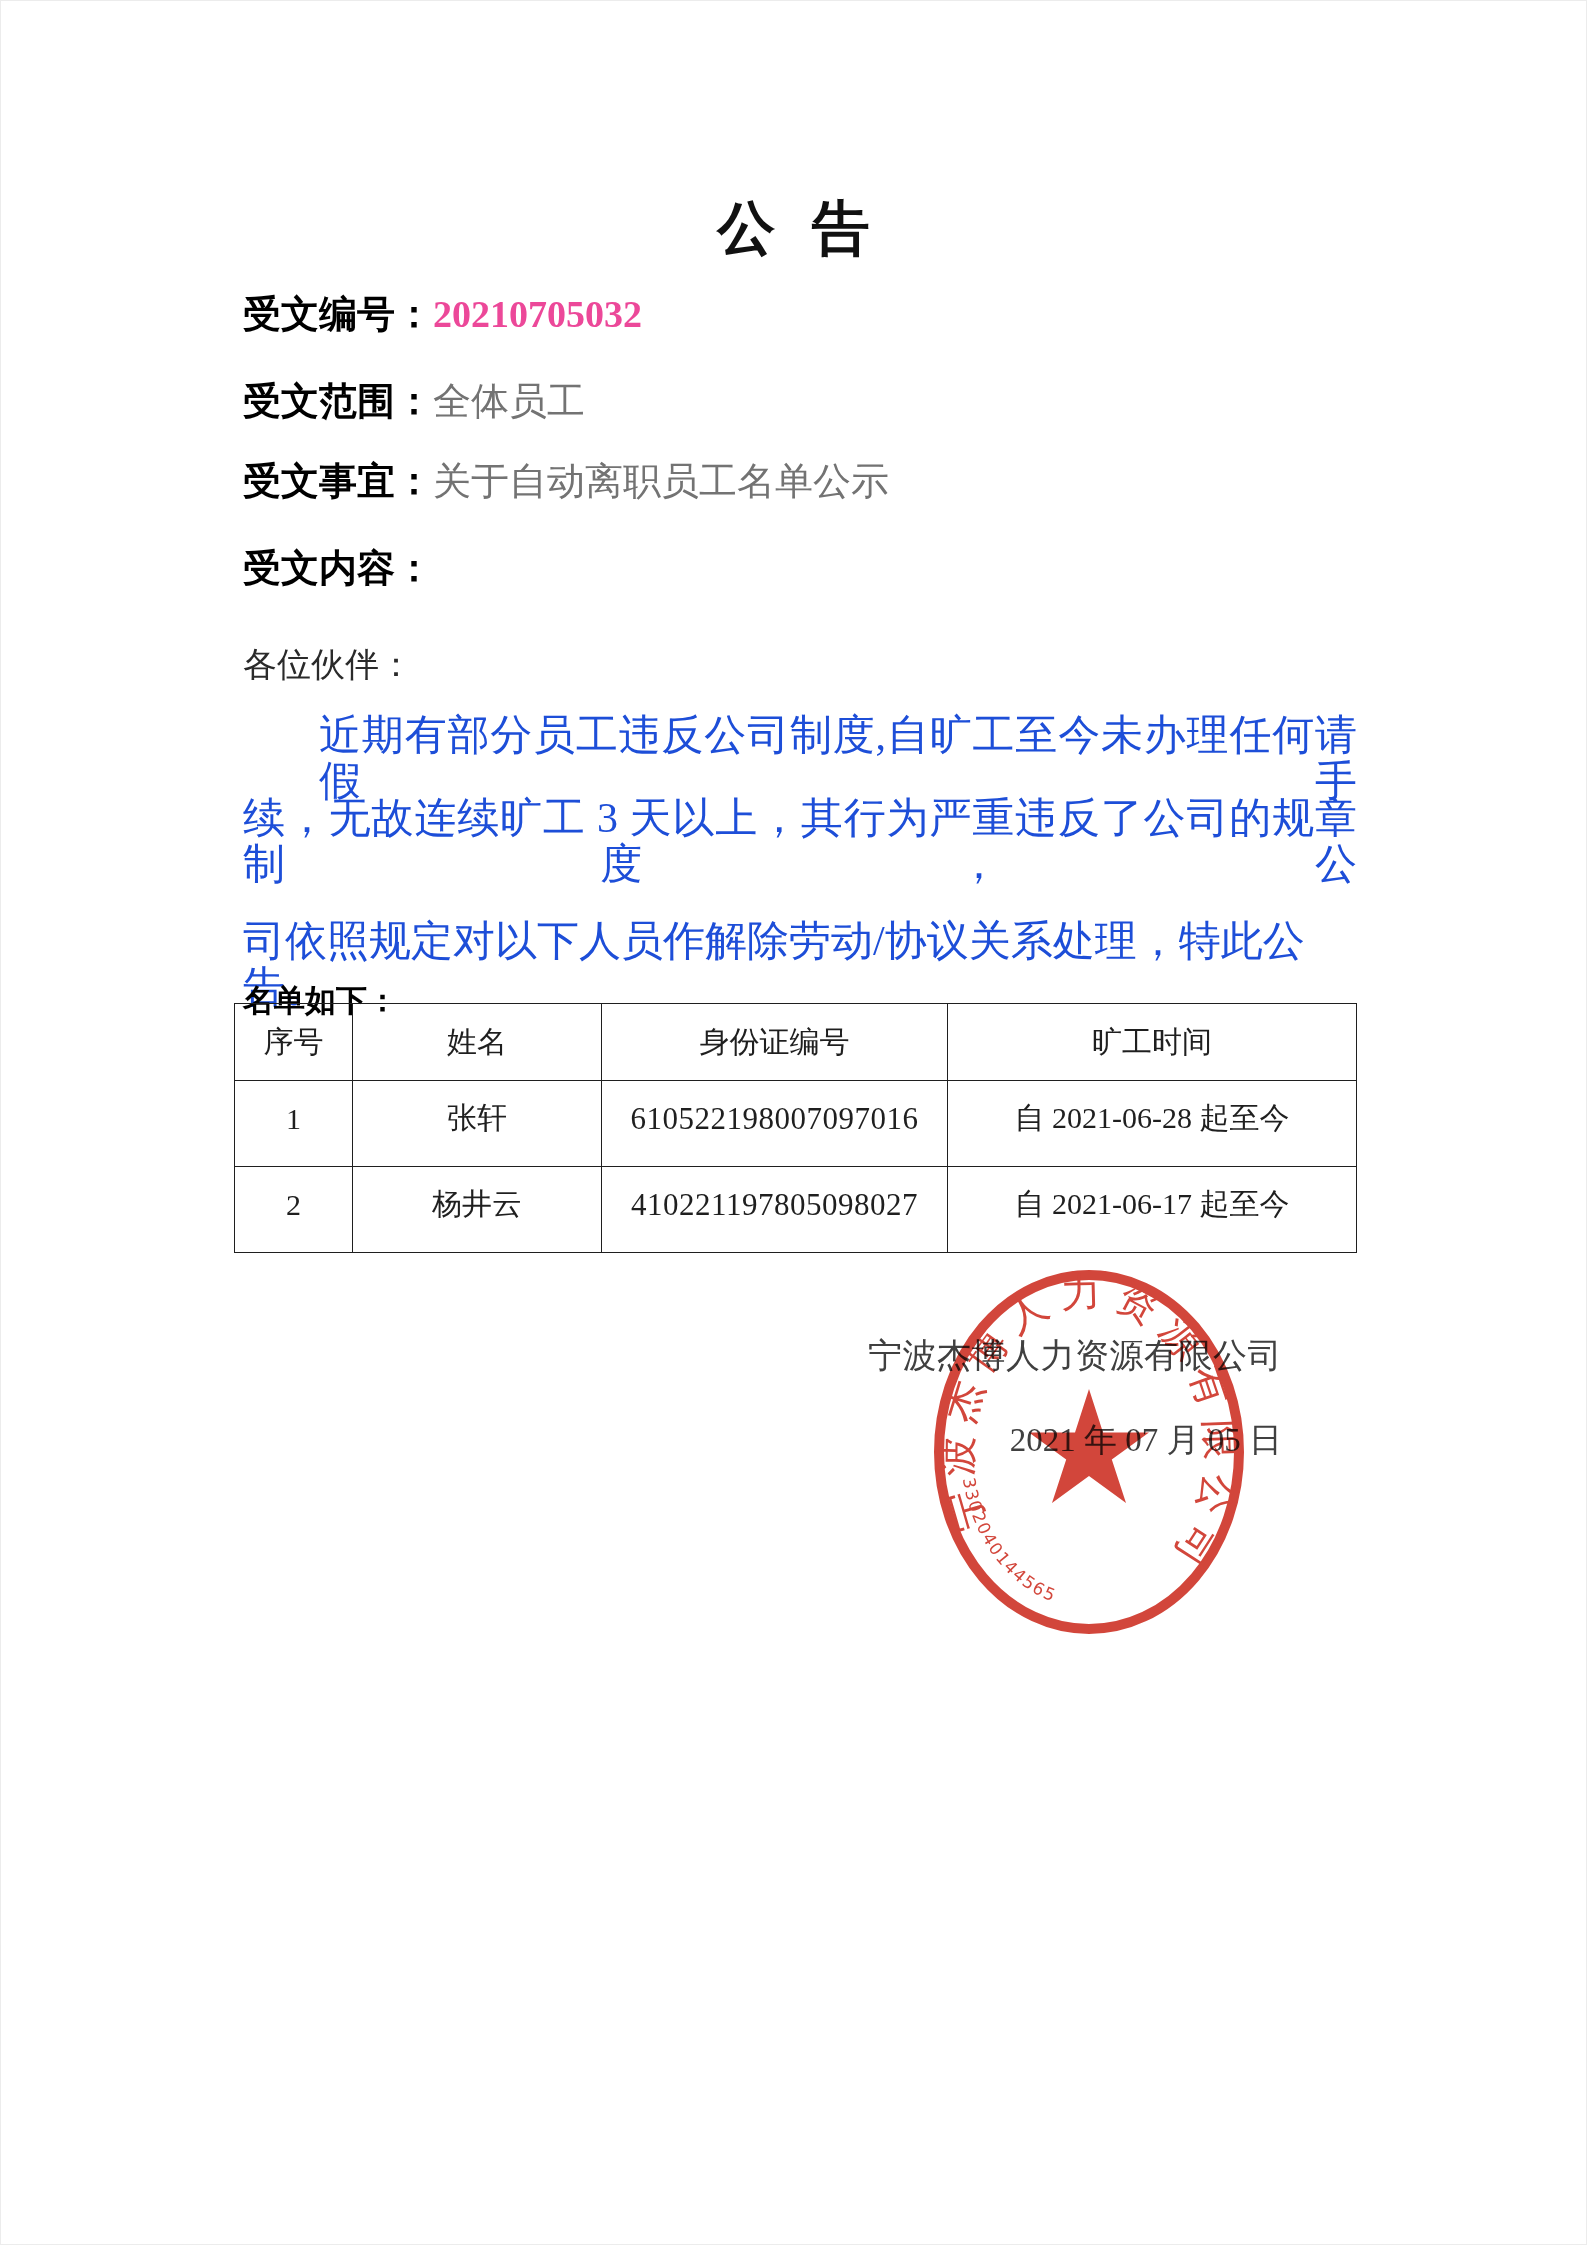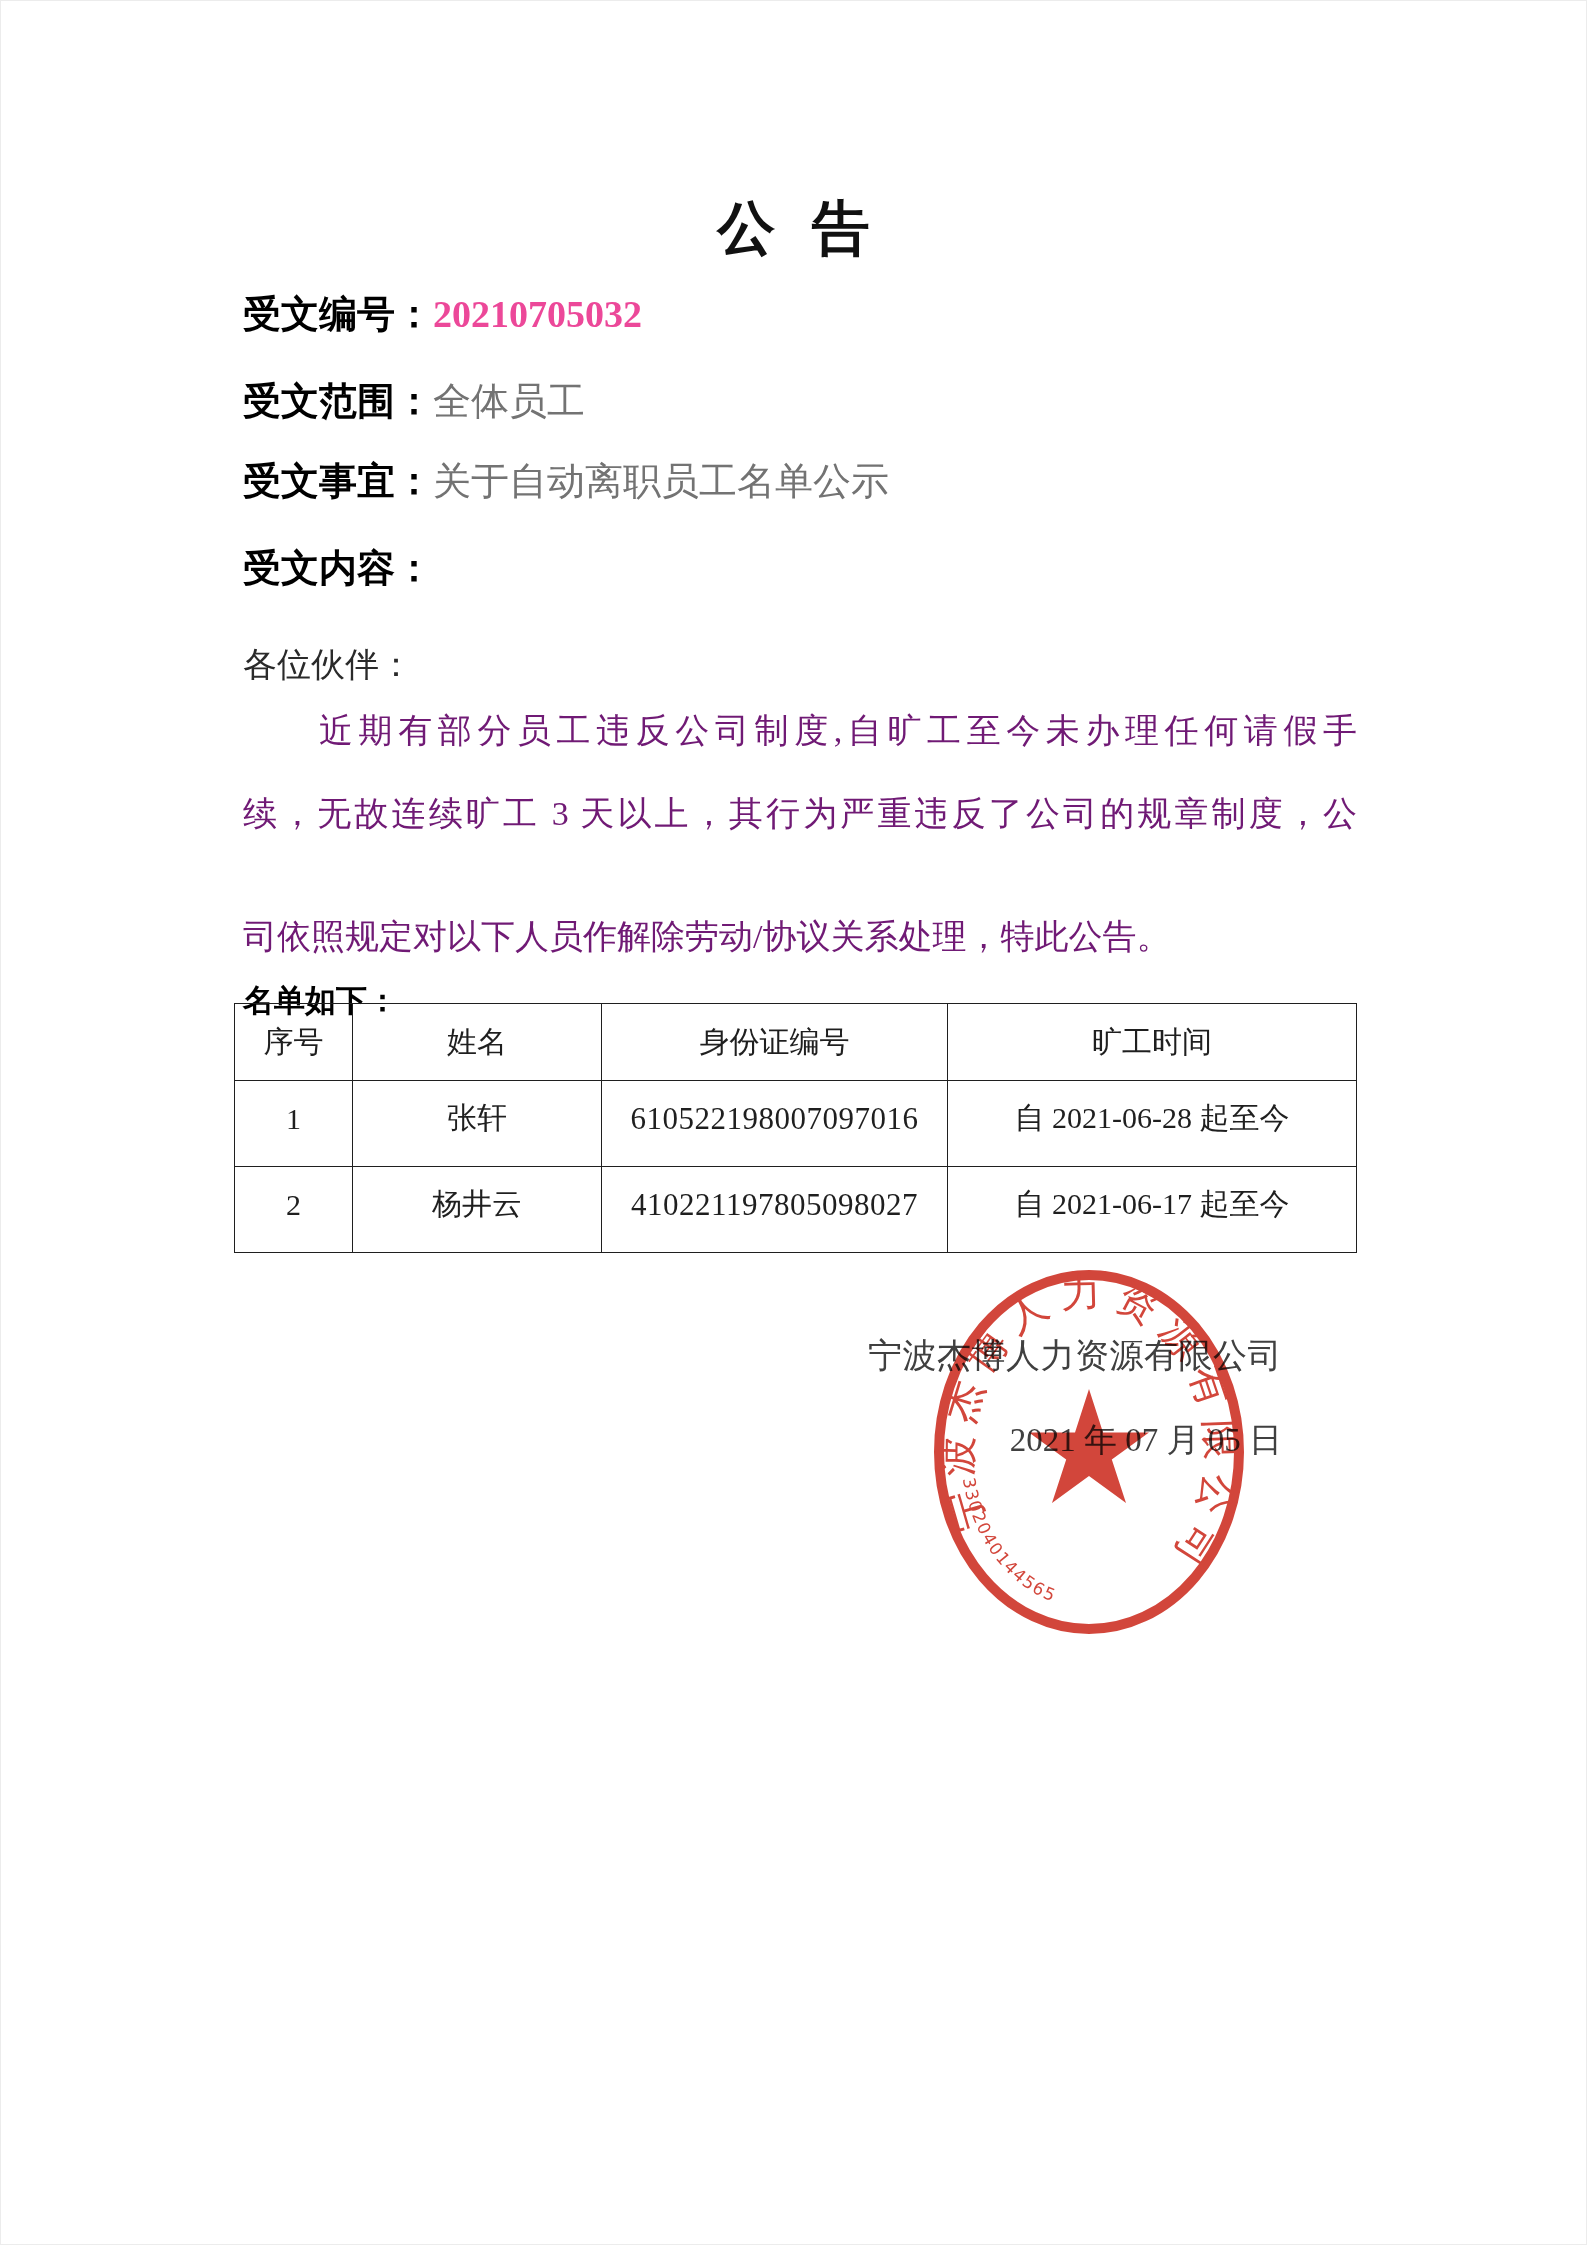--- a/index.html
+++ b/index.html
@@ -44,22 +44,22 @@
     top: 628px; left: 242px;
     font-size: 34px;
     color: #2a2a2a;
     line-height: 1.05;
     margin-top: 18px;
   }
   .body-line {
     position: absolute;
     left: 242px;
     width: 1114px;
-    font-size: 34px;
-    color: #701a75;
+    font-size: 42px;
+    color: #1d4ed8;
     line-height: 1.1;
   }
   .body-line.justified { text-align: justify; text-align-last: justify; }
   .body-line.l1 { top: 711px; padding-left: 76px; width: 1038px; }
   .body-line.l2 { top: 794px; }
   .body-line.l3 { top: 877px; margin-top: 40px; }
   .list-label {
     position: absolute;
     top: 952px; left: 242px;
     font-size: 31px;

